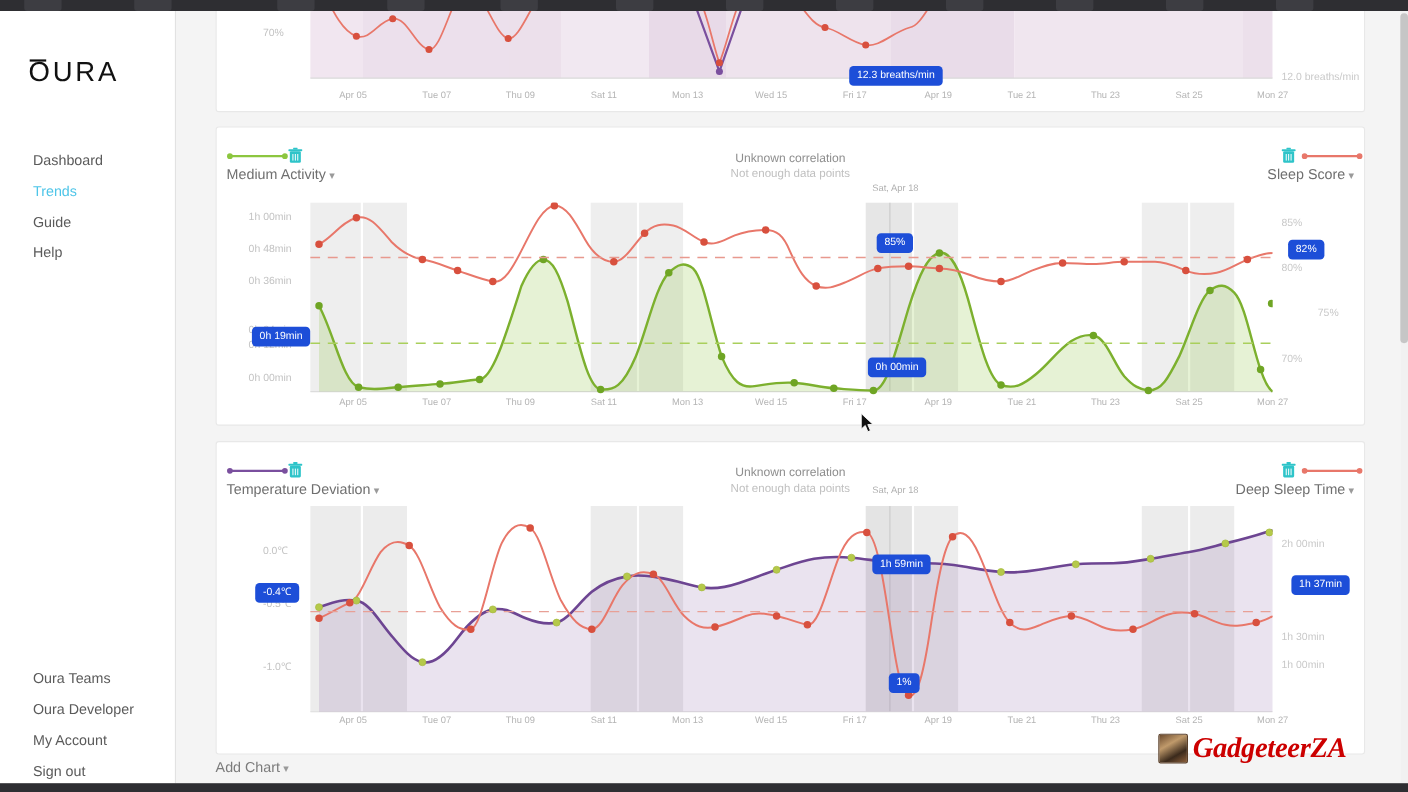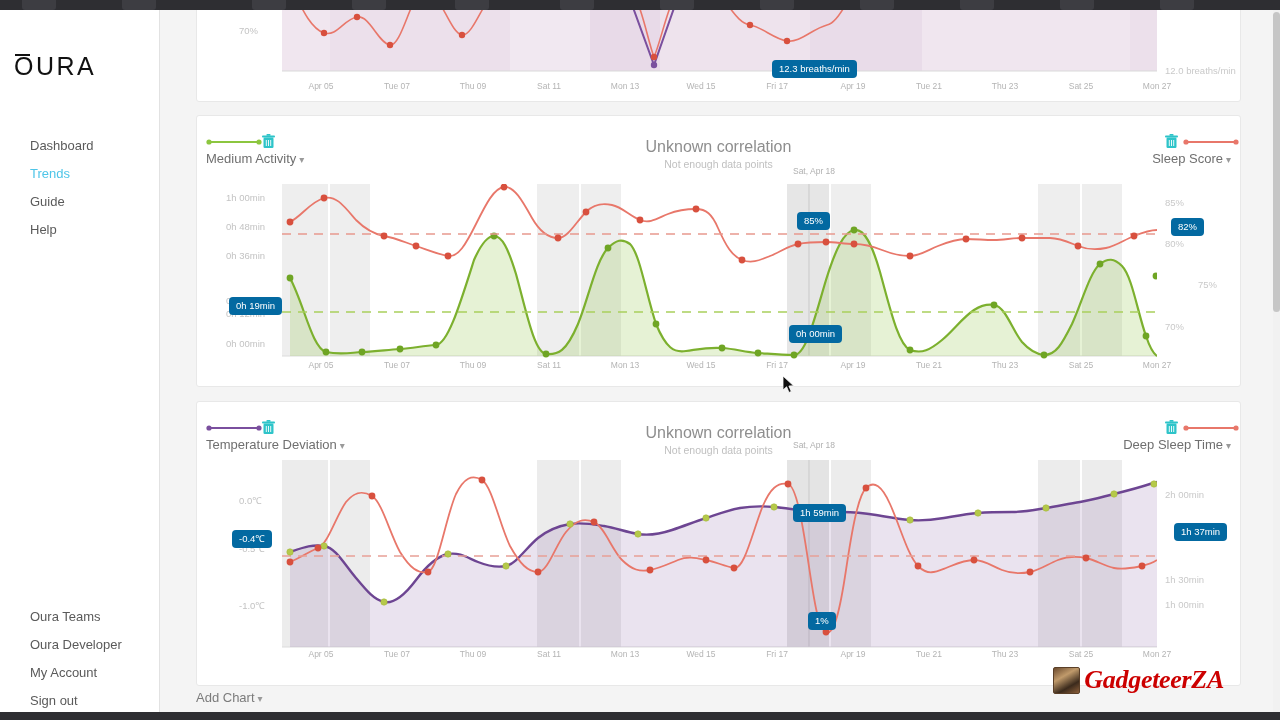--- a/index.html
+++ b/index.html
@@ -19,21 +19,21 @@
     position:absolute; top:0; width:34px; height:10px;
     background:#3d3d42; border-radius:0 0 3px 3px;
   }
   
   #sidebar {
     position:absolute; top:10px; left:0; width:160px; height:702px;
     background:#ffffff; border-right:1px solid #e2e2e2;
     z-index:40;
   }
   #logo {
-    position:absolute; top:42px; left:14px;
+    position:absolute; top:42px; left:26px;
     font-family:"Liberation Sans", sans-serif;
     font-size:25px; letter-spacing:2.5px; color:#111;
     font-weight:400;
   }
   #logo .macron {
     position:absolute; left:1px; top:2px; width:15px; height:2px; background:#111;
   }
   #nav-top { position:absolute; top:122px; left:30px; width:125px; }
   #nav-bot { position:absolute; top:593px; left:30px; width:125px; }
   .nav-item {
@@ -59,35 +59,35 @@
   .trash-icon { position:absolute; width:13px; height:15px; cursor:pointer; }
   .series-select {
     position:absolute; font-size:13px; color:#6f6f6f; cursor:pointer;
     white-space:nowrap;
   }
   .series-select .chev { font-size:10px; margin-left:3px; color:#9a9a9a; }
   .corr-wrap {
     position:absolute; text-align:center; width:300px; left:50%;
     margin-left:-150px; pointer-events:none;
   }
-  .corr-title { font-size:16px; color:#8e8e8e; }
+  .corr-title { font-size:11px; color:#8e8e8e; }
   .corr-sub   { font-size:10.5px; color:#c0c0c0; margin-top:2px; }
   
   .plot { position:absolute; }
   .plot svg { display:block; }
   .axis-label {
     position:absolute; font-size:9.5px; color:#c3c3c3; white-space:nowrap;
   }
   .axis-label.right { color:#c9c9c9; }
   .xtick {
     position:absolute; font-size:8.5px; color:#b4b4b4; white-space:nowrap;
     transform:translateX(-50%);
   }
   .badge {
-    position:absolute; background:#0369a1; color:#fff; font-size:9.5px;
+    position:absolute; background:#1d4ed8; color:#fff; font-size:9.5px;
     padding:3px 7px; border-radius:4px; white-space:nowrap; line-height:12px;
   }
   .hover-label {
     position:absolute; font-size:8.5px; color:#b0b0b0; white-space:nowrap;
     transform:translateX(-50%);
   }
   
   #add-chart {
     position:absolute; left:196px; top:690px; font-size:13px;
     color:#7b7b7b; cursor:pointer; z-index:45;

